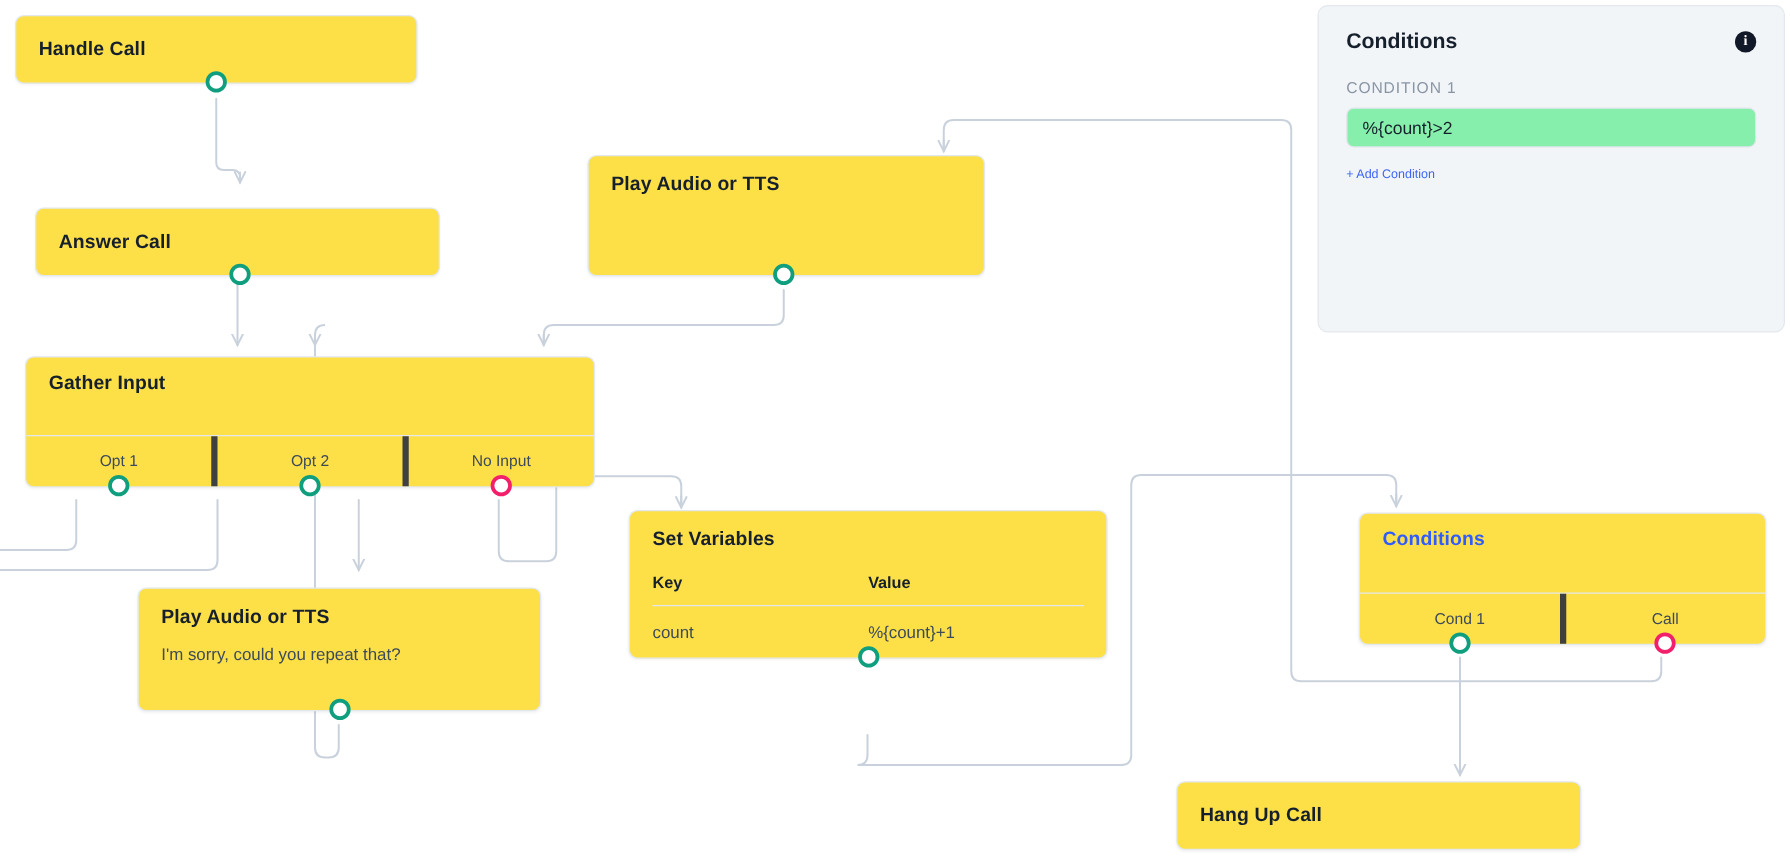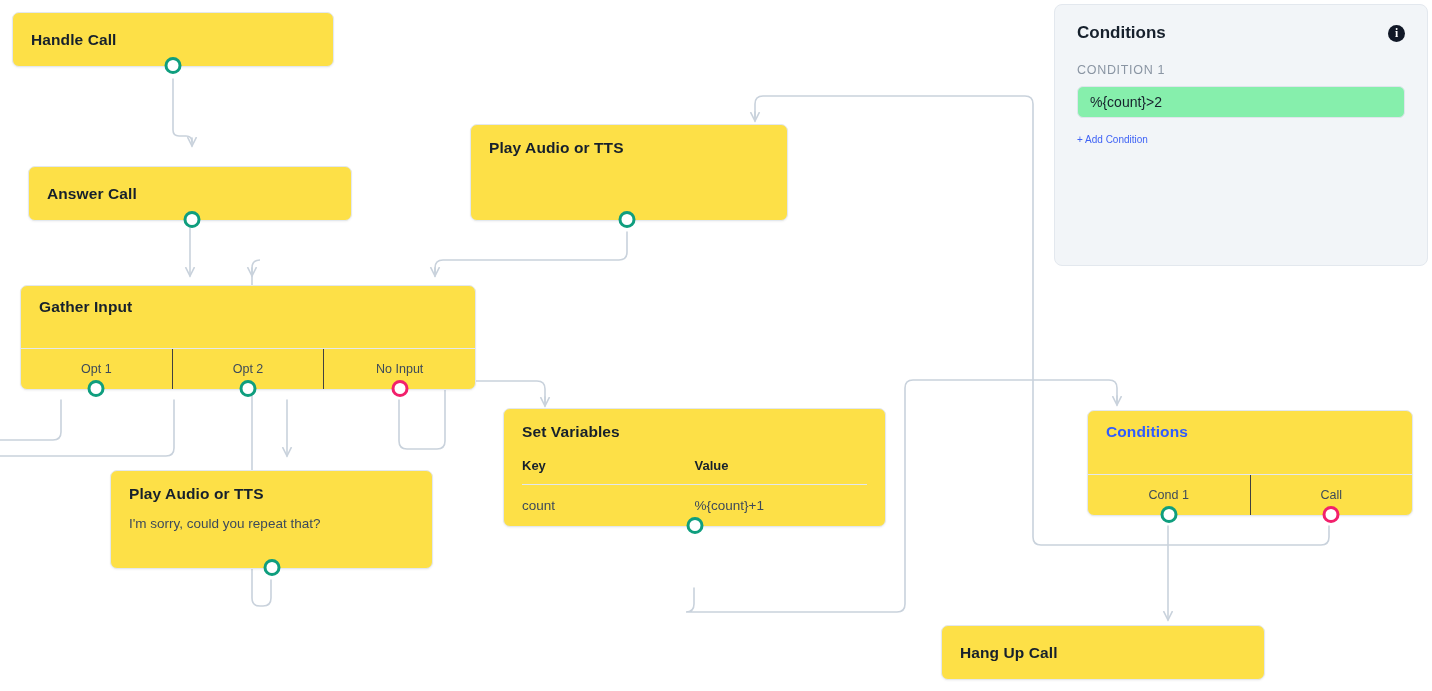--- a/index.html
+++ b/index.html
@@ -48,21 +48,21 @@
     position:absolute;left:0;right:0;bottom:0;
     display:flex;
     border-top:1px solid #e3e8ee;
     height:40px;
   }
   .port-cell{
     flex:1 1 0;
     display:flex;align-items:center;justify-content:center;
     font-size:12.5px;
     color:#3d4a5a;
-    border-right:1px solid #404040;
+    border-right:5px solid #404040;
     position:relative;
     white-space:nowrap;
   }
   .port-cell:last-child{border-right:none;}
 
   
   .dot{
     position:absolute;
     width:17px;height:17px;
     border-radius:50%;

